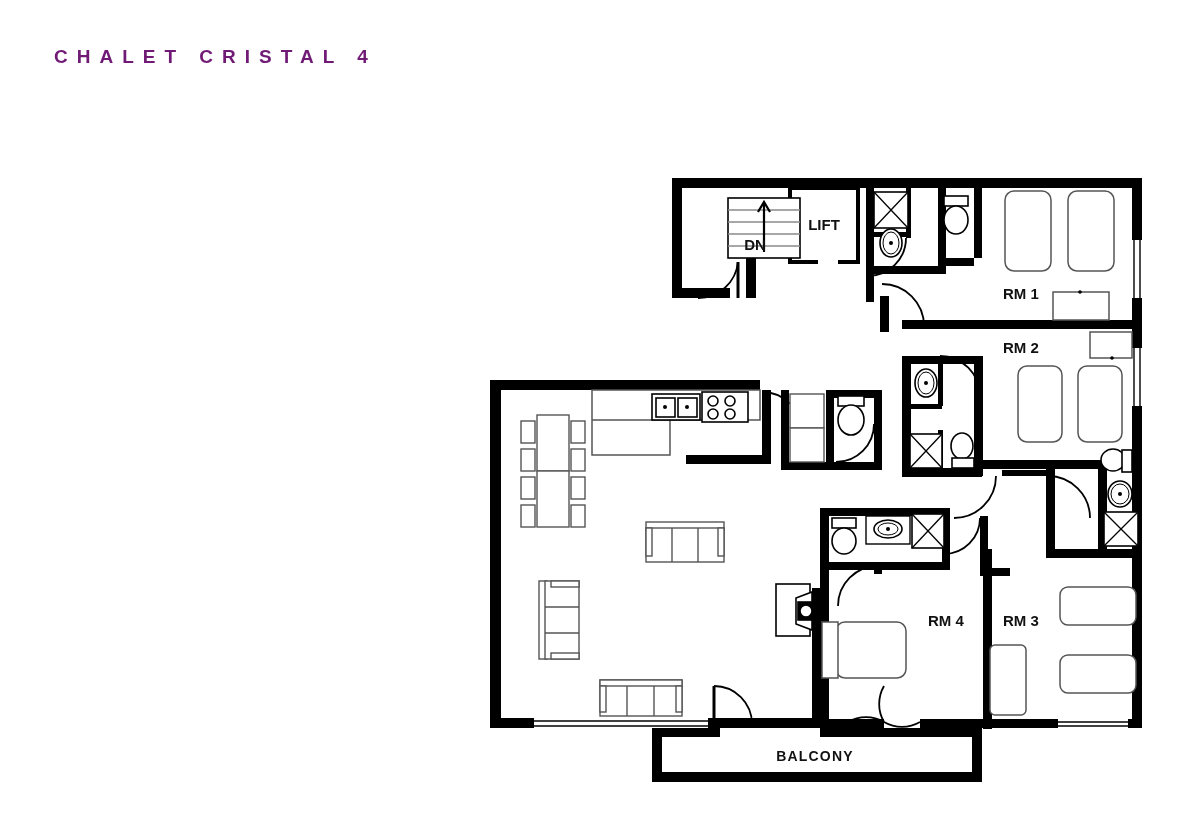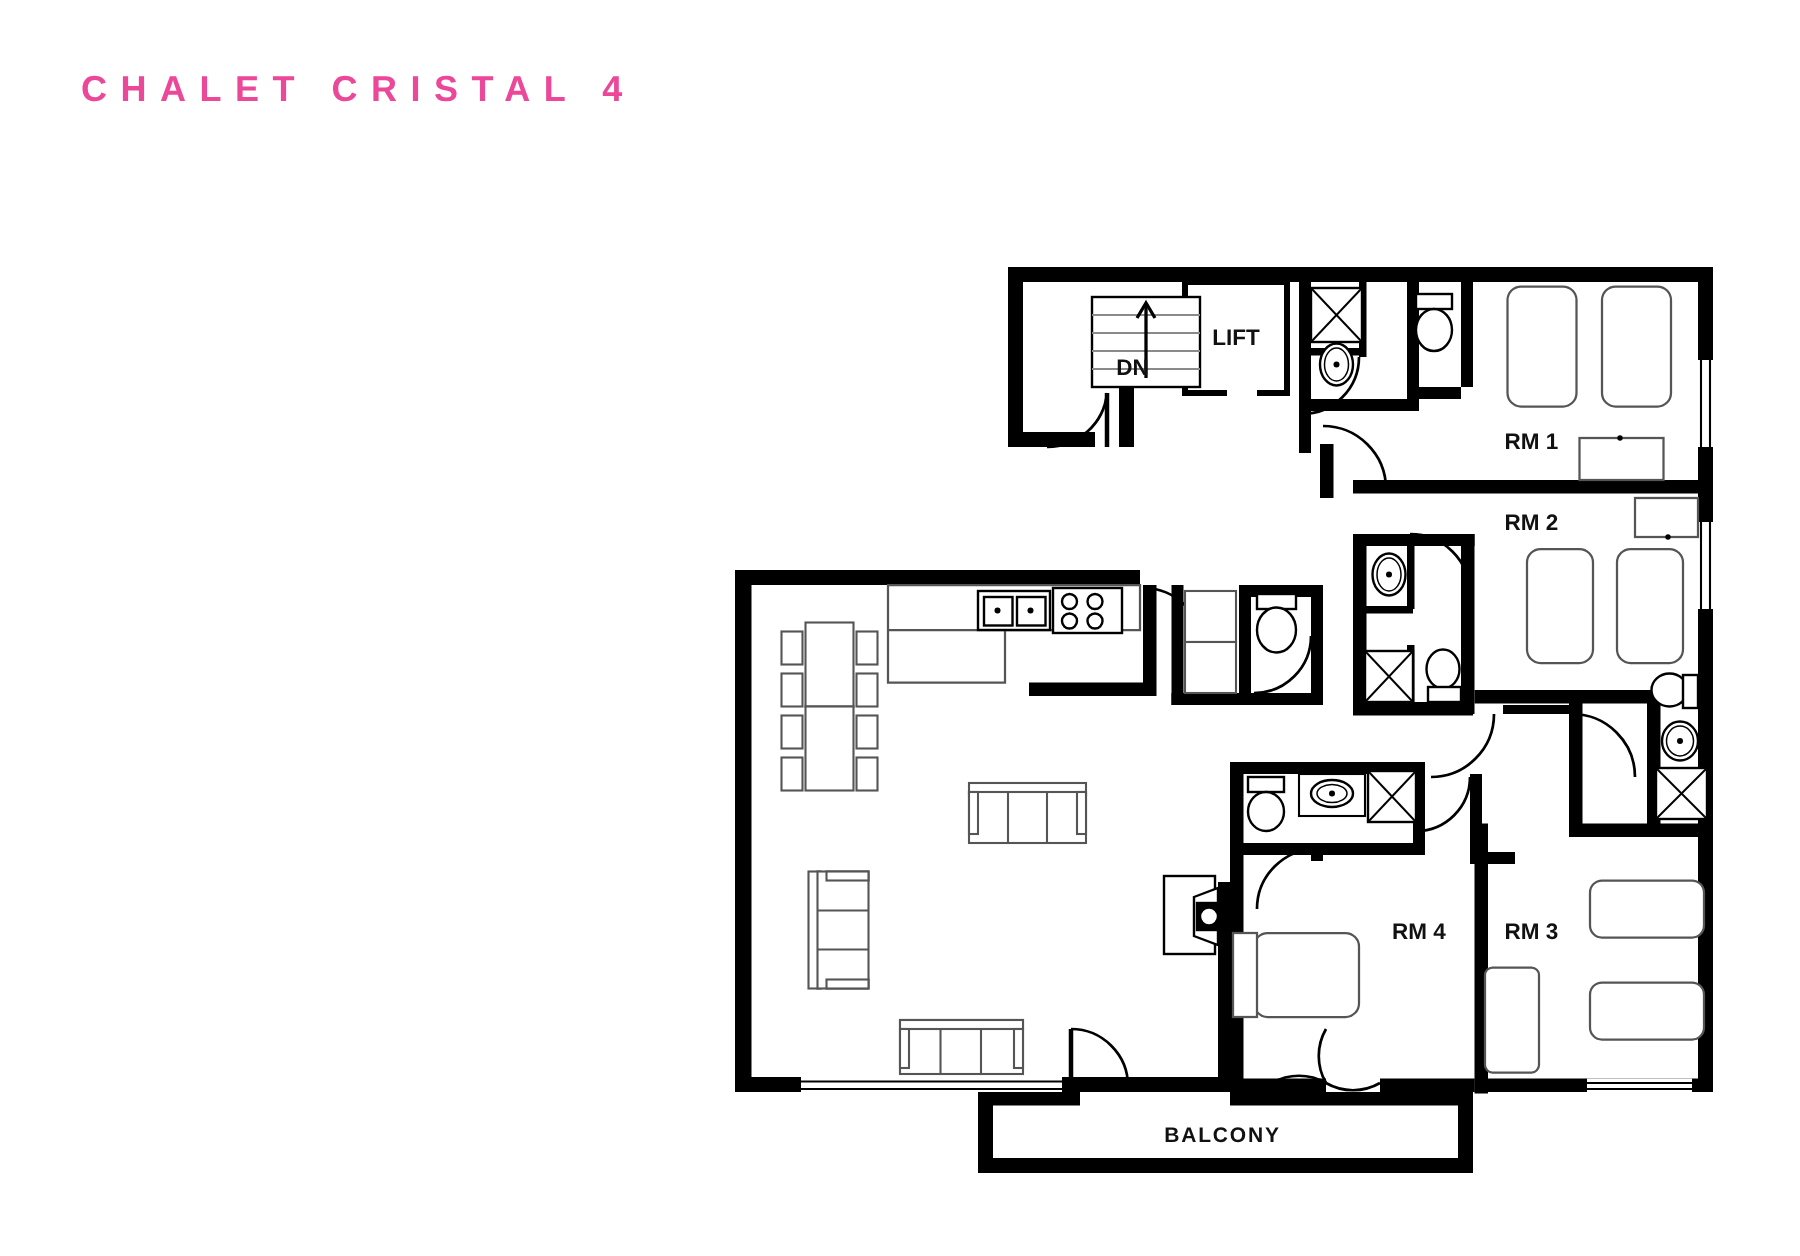--- a/index.html
+++ b/index.html
@@ -13,24 +13,24 @@
     height: 837px;
     position: relative;
     overflow: hidden;
     font-family: "Liberation Sans", sans-serif;
     color: #111111;
   }
   #plan-title {
     position: absolute;
     left: 54px;
     top: 46px;
-    font-size: 24px;
+    font-size: 19px;
     font-weight: 700;
     letter-spacing: 9px;
-    color: #ec4899;
+    color: #701a75;
     white-space: nowrap;
     font-family: "Liberation Sans", sans-serif;
   }
   #floorplan-canvas {
     position: absolute;
     left: 0;
     top: 0;
     width: 1200px;
     height: 837px;
   }

